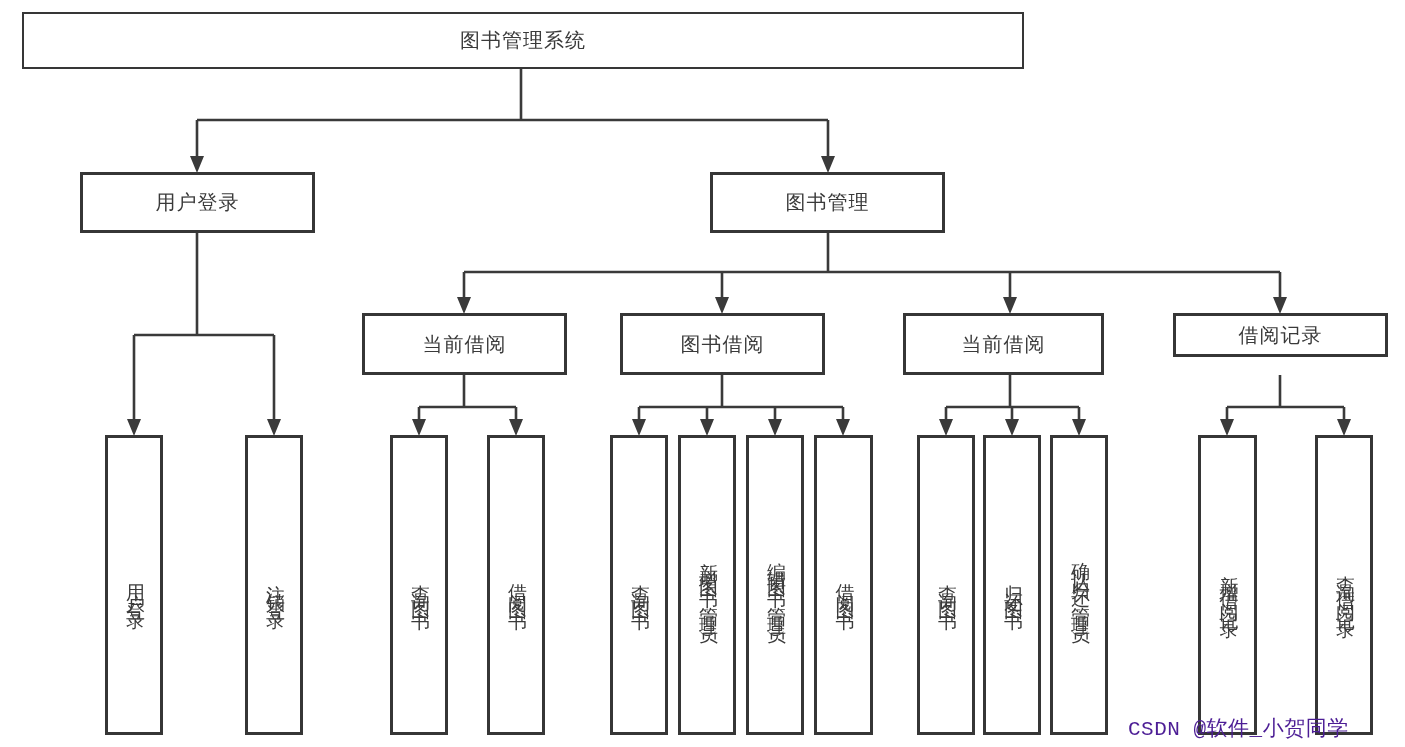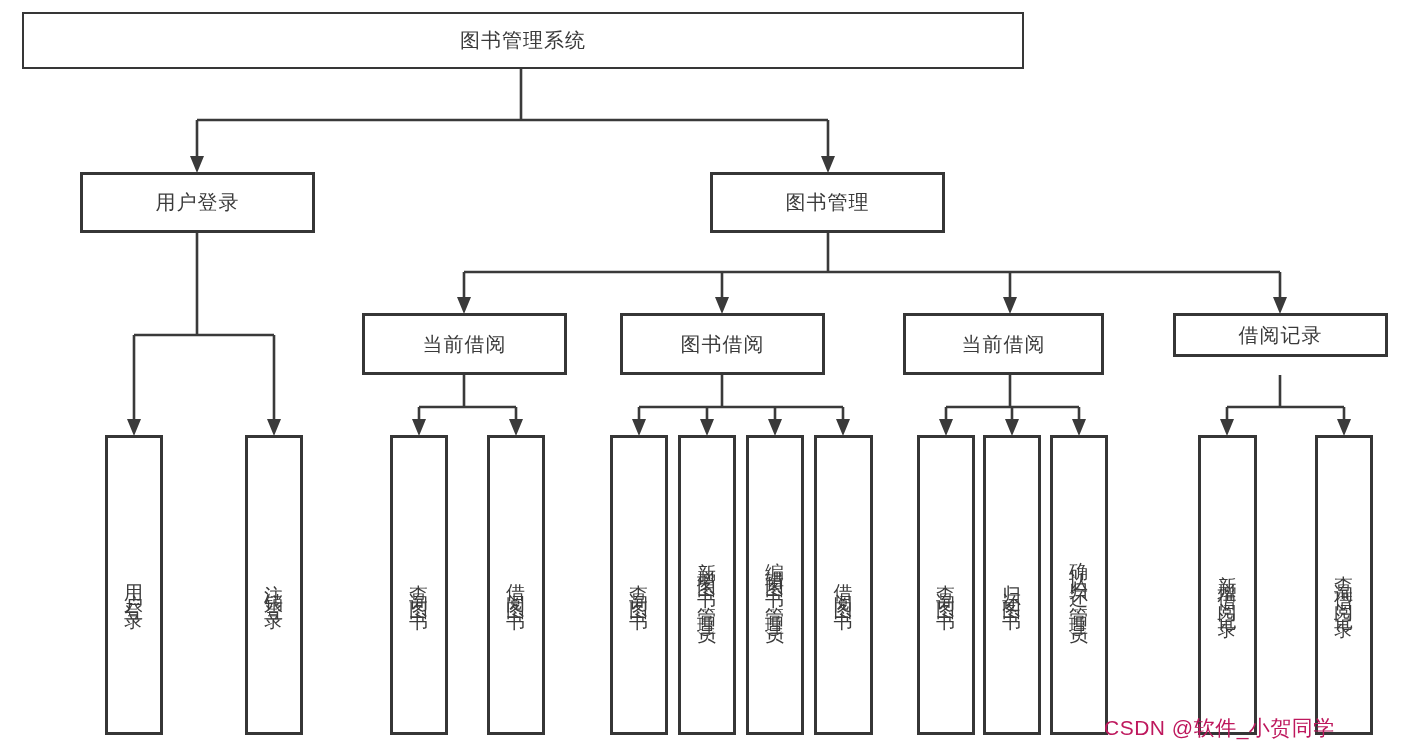--- a/index.html
+++ b/index.html
@@ -1,40 +1,40 @@
 <!DOCTYPE html>
 <html><head>
 <meta charset="utf-8">
 <style>
   html,body { margin:0; padding:0; background:#ffffff; }
   .stage {
     position:relative; width:1405px; height:747px;
     background:#ffffff; overflow:hidden;
-    font-family:Liberation Sans, sans-serif;
+    font-family:Liberation Mono, monospace;
     color:#333333;
   }
   .wires { position:absolute; left:0; top:0; width:1405px; height:747px; pointer-events:none; }
   .wires path.ln { stroke:#3a3a3a; stroke-width:2.6; fill:none; }
   .wires path.arr { fill:#3a3a3a; stroke:none; }
   .box {
     position:absolute; box-sizing:border-box;
     background:#ffffff; border:3px solid #363636;
     display:flex; align-items:center; justify-content:center;
     color:#3a3a3a;
   }
   .hbox { font-size:20px; letter-spacing:1px; }
   .root { border-width:2px; font-size:20px; }
   .vbox {
     writing-mode:vertical-rl; text-orientation:mixed;
     font-size:19px; letter-spacing:9px; line-height:1;
     padding-top:4px;
   }
   .watermark {
-    position:absolute; left:1104px; top:714px;
-    font-size:21px; color:#be185d; letter-spacing:0.5px;
+    position:absolute; left:1128px; top:714px;
+    font-size:21px; color:#4c1d95; letter-spacing:0.5px;
     white-space:nowrap;
   }
 </style>
 </head>
 <body>
 
 <div class="stage">
 
   <svg class="wires" viewBox="0 0 1405 747" aria-hidden="true">
     <g>

